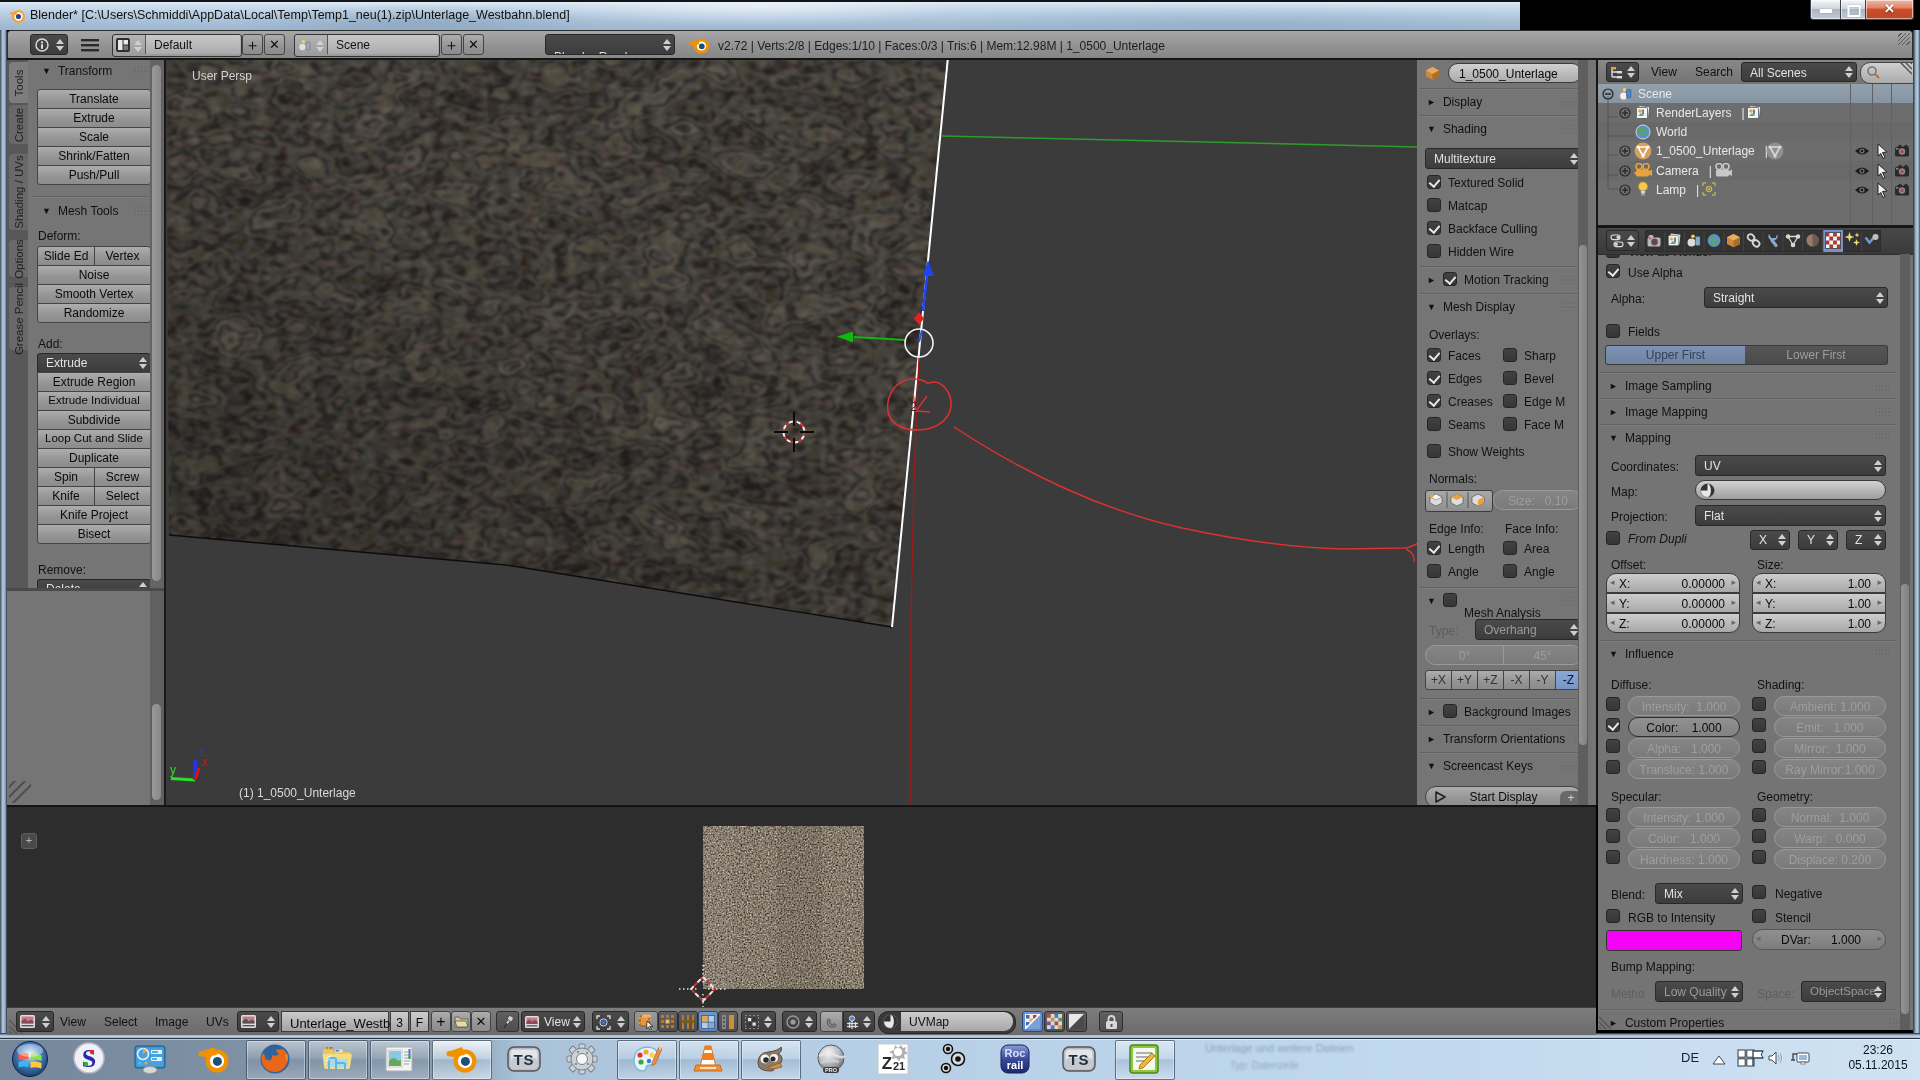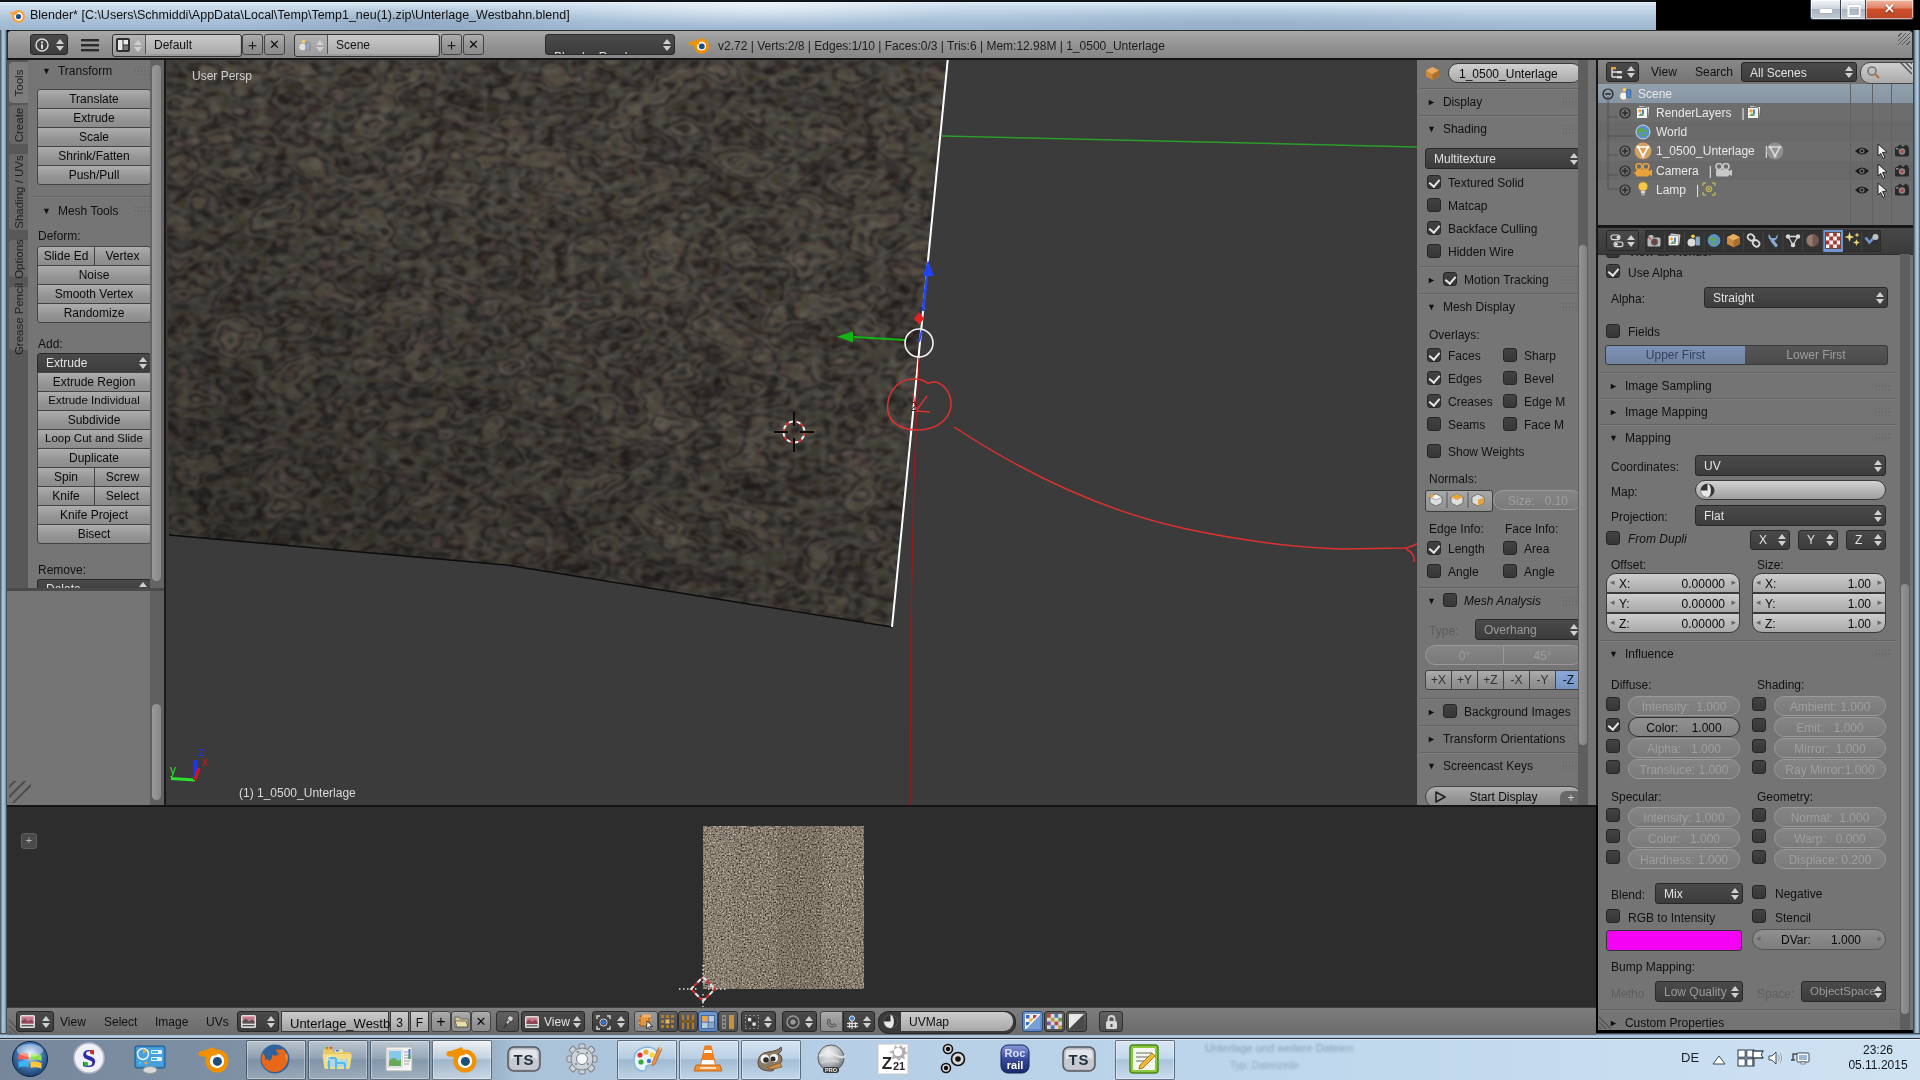--- a/index.html
+++ b/index.html
@@ -1,20 +1,20 @@
 <!DOCTYPE html>
 <html><head>
 <meta charset="utf-8">
 <style>
 html,body{margin:0;padding:0;}
 #screen{position:relative;width:1920px;height:1080px;overflow:hidden;background:#000;
  font-family:"Liberation Sans",sans-serif;font-size:12px;}
 .abs{position:absolute;}
 
-#titlebar{left:0;top:0;width:1656px;height:30px;
+#titlebar{left:0;top:0;width:1520px;height:30px;
  background:
  radial-gradient(ellipse 260px 26px at 420px 22px, rgba(84,110,138,.25), rgba(84,110,138,0) 70%),
  radial-gradient(ellipse 300px 30px at 760px 6px, rgba(255,255,255,.5), rgba(255,255,255,0) 70%),
  radial-gradient(ellipse 420px 30px at 1240px 24px, rgba(120,148,175,.28), rgba(120,148,175,0) 70%),
  linear-gradient(180deg,#e9f2fa 0%,#cfdfee 18%,#b9cee2 45%,#a9c1d8 70%,#9cb6cf 100%);}
 #titlebar:before{content:"";position:absolute;left:0;top:0;width:100%;height:2px;background:#11151a;}
 #titletext{left:30px;top:8px;color:#12100e;font-size:12.5px;letter-spacing:0px;}
 .capbtn{position:absolute;top:0px;height:19px;border:1px solid #39414d;border-top:none;
  background:linear-gradient(180deg,#f4f7fa 0%,#cdd5dd 45%,#a9b4c0 50%,#c2ccd6 100%);
  box-shadow:inset 0 0 0 1px rgba(255,255,255,.55);color:#222;}
@@ -402,21 +402,21 @@
       <div class="lbl" style="left:31px;top:482px;">Length</div>
     <div class="chk" style="left:86px;top:481px;"></div>
       <div class="lbl" style="left:107px;top:482px;">Area</div>
     <div class="chk" style="left:10px;top:504px;"></div>
       <div class="lbl" style="left:31px;top:505px;">Angle</div>
     <div class="chk" style="left:86px;top:504px;"></div>
       <div class="lbl" style="left:107px;top:505px;">Angle</div>
     <div class="sep" style="left:2px;top:527px;width:160px;"></div>
     <div class="phdr" style="left:10px;top:534px;"></div>
     <div class="chk" style="left:26px;top:533px;"></div>
-      <div class="lbl" style="left:47px;top:534px;font-style:italic;">Mesh Analysis</div>
+      <div class="lbl" style="left:47px;top:546px;">Mesh Analysis</div>
     <div class="grip" style="right:18px;top:537px;">:::::<br>:::::</div>
     <div class="lbl" style="left:12px;top:564px;color:#5e5e5e;">Type:</div>
     <div class="drop" style="left:58px;top:559px;width:107px;height:21px;padding-top:3px;color:#9a9a9a;">Overhang<div class="updn"></div></div>
     <div class="slider-g" style="left:8px;top:585px;width:79px;height:20px;text-align:center;padding-top:3px;border-radius:10px 0 0 10px;">0°</div>
     <div class="slider-g" style="left:86px;top:585px;width:79px;height:20px;text-align:center;padding-top:3px;border-radius:0 10px 10px 0;">45°</div>
     <div class="btn btn2" style="left:8px;top:610px;width:27px;height:20px;padding-top:2px;border-radius:3px 0 0 3px;color:#333;">+X</div>
     <div class="btn btn2" style="left:34px;top:610px;width:27px;height:20px;padding-top:2px;color:#333;">+Y</div>
     <div class="btn btn2" style="left:60px;top:610px;width:27px;height:20px;padding-top:2px;color:#333;">+Z</div>
     <div class="btn btn2" style="left:86px;top:610px;width:27px;height:20px;padding-top:2px;color:#333;">-X</div>
     <div class="btn btn2" style="left:112px;top:610px;width:27px;height:20px;padding-top:2px;color:#333;">-Y</div>

